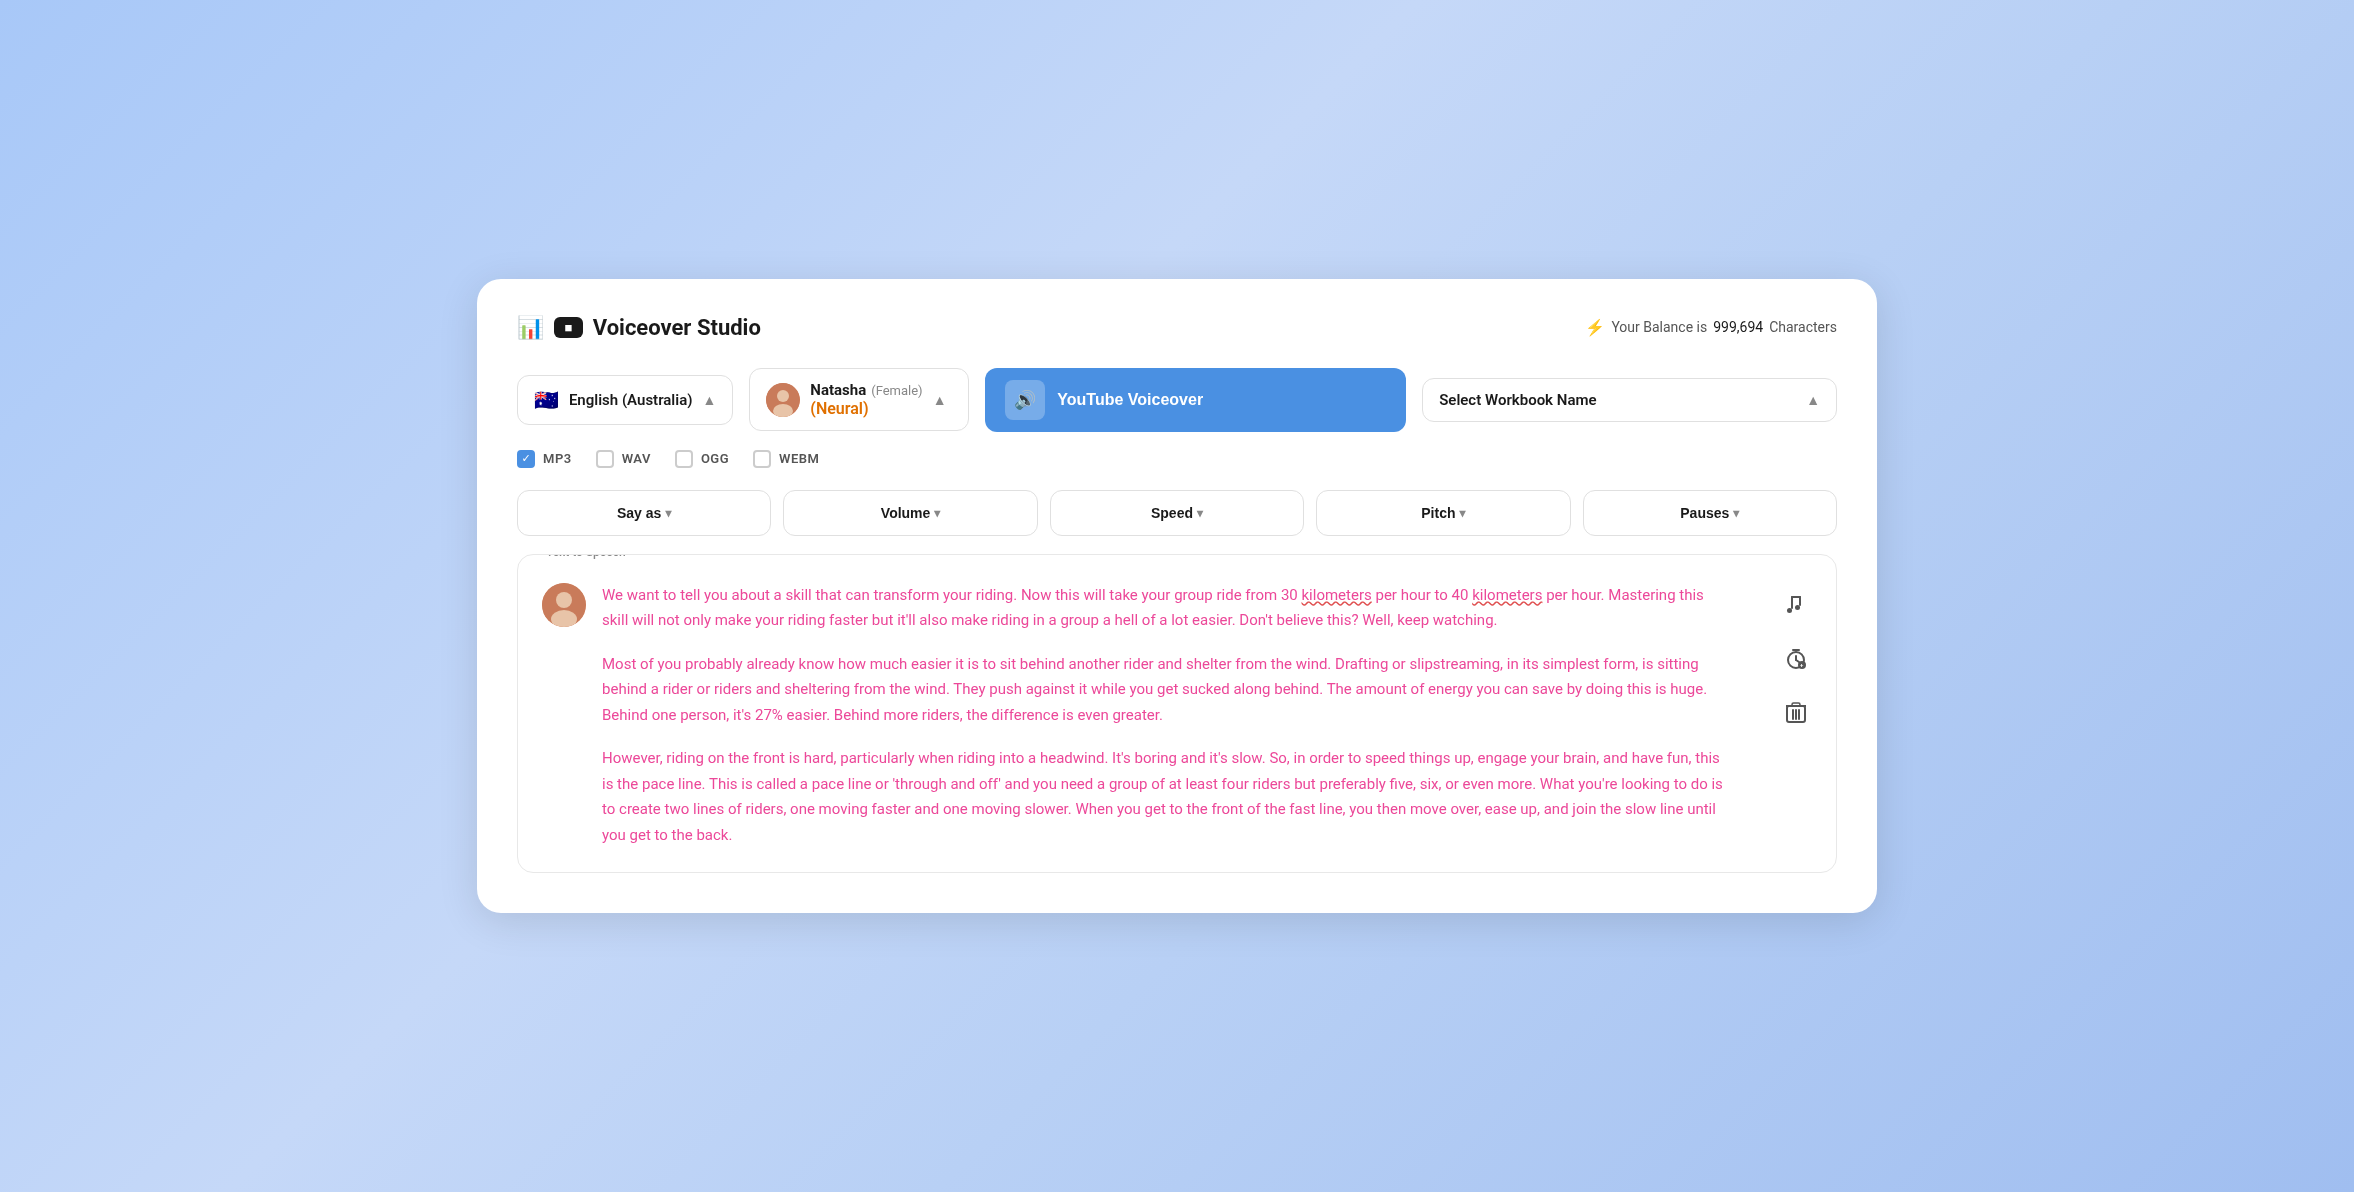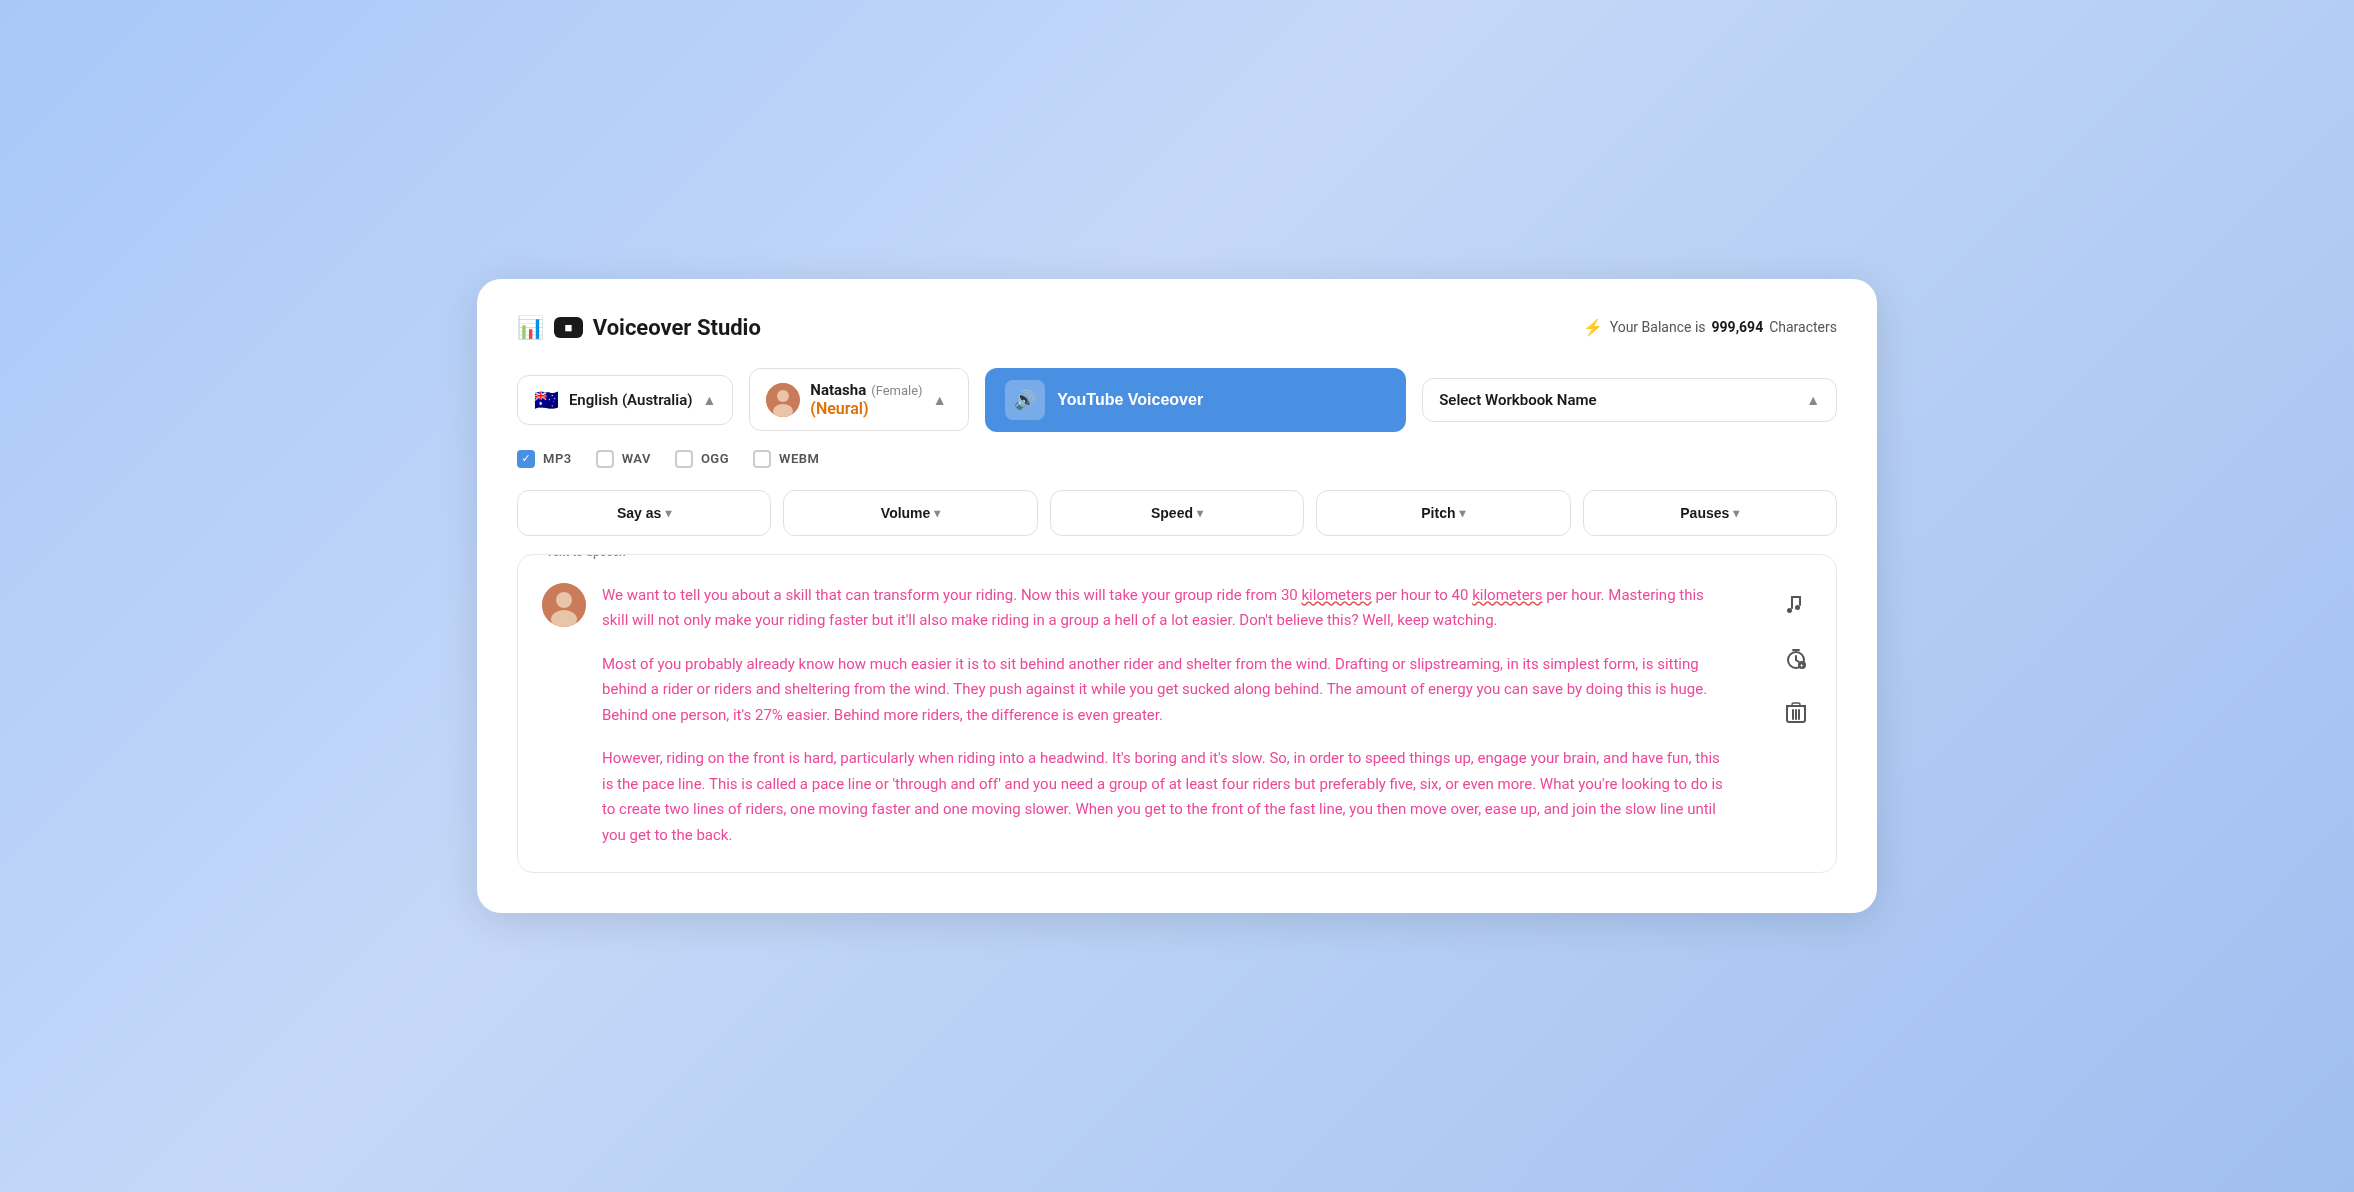--- a/index.html
+++ b/index.html
@@ -55,21 +55,21 @@
       align-items: center;
       gap: 6px;
       font-size: 14px;
       color: #555;
     }
     .lightning-icon {
       color: #4a90e2;
       font-size: 16px;
     }
     .balance-count {
-      font-weight: 700;
+      font-weight: 400;
       color: #1a1a1a;
     }
     
     .controls-row {
       display: flex;
       align-items: center;
       gap: 16px;
       margin-bottom: 18px;
       flex-wrap: wrap;
     }

